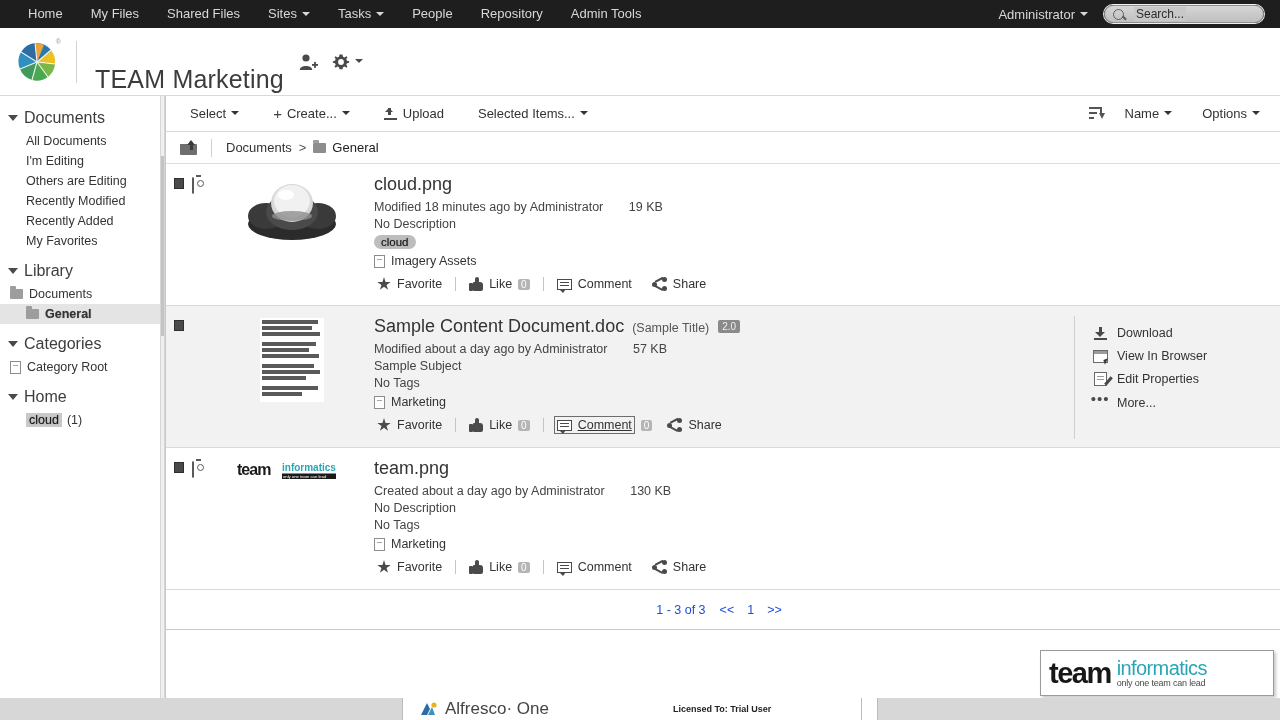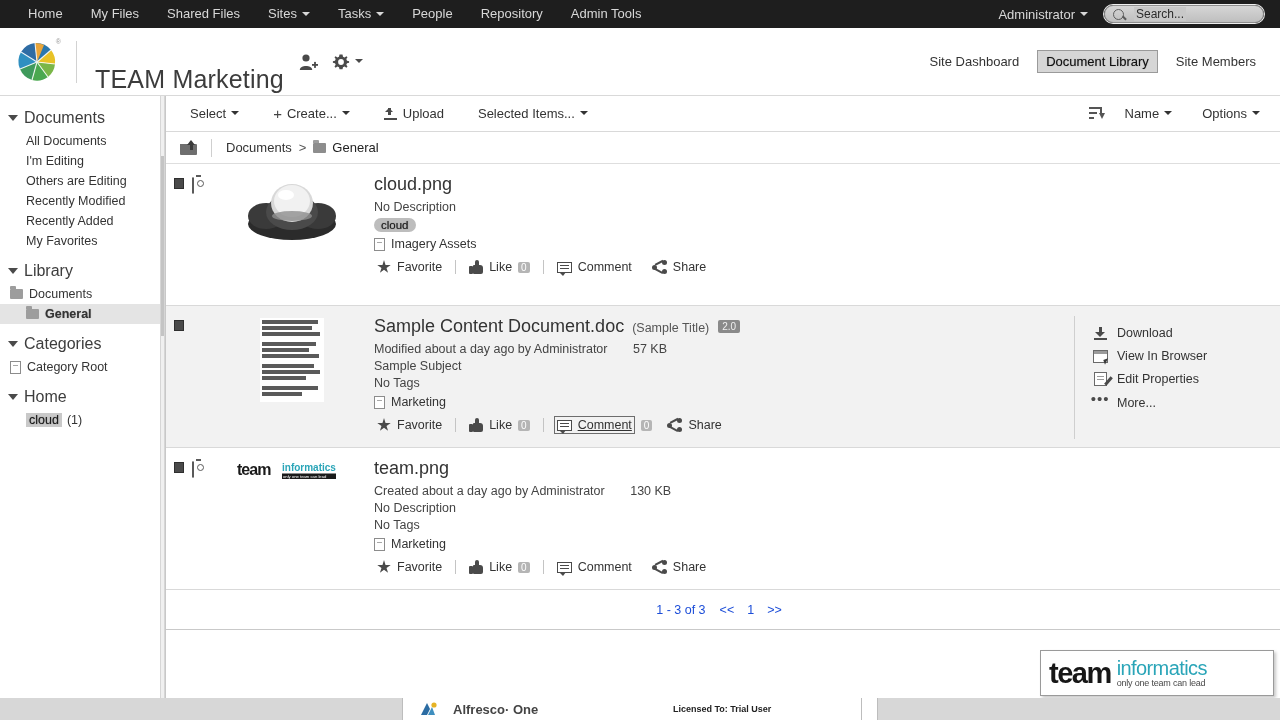--- a/index.html
+++ b/index.html
@@ -433,21 +433,21 @@
     position:absolute; left:0; bottom:0; width:1280px; height:22px;
     background:#d7d7d7;
   }
   #bs-panel {
     position:absolute; left:402px; top:0; width:476px; height:22px;
     background:#fff; border-left:1px solid #bdbdbd; border-right:1px solid #bdbdbd;
     display:flex; align-items:center;
   }
   #bs-logo { display:flex; align-items:center; margin-left:16px; }
   #bs-mark { width:20px;height:16px; position:relative; }
-  #bs-name { font-size:13px; color:#444; margin-left:14px; white-space:nowrap;font-weight:bold; }
+  #bs-name { font-size:17px; color:#444; margin-left:6px; white-space:nowrap; }
   #bs-lic { position:absolute; left:270px; font-size:9px; font-weight:bold; color:#222; white-space:nowrap; }
   #bs-right { position:absolute; right:0; top:0; width:16px;height:22px;background:#fff;border-left:1px solid #bdbdbd; }
 
   #page { position:relative; width:1280px; height:720px; overflow:hidden; }
 </style>
 </head>
 <body>
 
 <div id="page">
 
@@ -508,25 +508,20 @@
         </svg>
       </div>
       <div class="hdr-icon">
         <svg width="18" height="18" viewBox="0 0 18 18" aria-hidden="true">
           <path d="M9,1.6 l1.5,0 0.5,2.1 1.6,0.7 1.8,-1.2 1.1,1.1 -1.2,1.8 0.7,1.6 2.1,0.5 0,1.5 -2.1,0.5 -0.7,1.6 1.2,1.8 -1.1,1.1 -1.8,-1.2 -1.6,0.7 -0.5,2.1 -1.5,0 -1.5,0 -0.5,-2.1 -1.6,-0.7 -1.8,1.2 -1.1,-1.1 1.2,-1.8 -0.7,-1.6 -2.1,-0.5 0,-1.5 2.1,-0.5 0.7,-1.6 -1.2,-1.8 1.1,-1.1 1.8,1.2 1.6,-0.7 0.5,-2.1 z" fill="#4a4a4a"></path>
           <circle cx="9" cy="9" r="2.9" fill="#ffffff"></circle>
         </svg>
         <span class="caret-down" style="color:#4a4a4a;"></span>
       </div>
     </div>
-    <div class="hdr-right">
-      <div class="site-link"><span>Site Dashboard</span></div>
-      <div class="site-link active"><span>Document Library</span></div>
-      <div class="site-link"><span>Site Members</span></div>
-    </div>
   </div>
 
   <div id="body-split">
 
     <div id="sidebar">
 
       <div class="side-group">
         <div class="side-head">
           <span class="tri"></span>
           <span>Documents</span>
@@ -659,20 +654,24 @@
                 <ellipse cx="50" cy="27" rx="21" ry="19" fill="#d8d8d8"></ellipse>
                 <ellipse cx="50" cy="25" rx="18" ry="16" fill="#f1f1f1"></ellipse>
                 <ellipse cx="44" cy="19" rx="8" ry="5" fill="#ffffff"></ellipse>
                 <ellipse cx="50" cy="40" rx="20" ry="5" fill="#8f8f8f" opacity=".8"></ellipse>
               </svg>
             </div>
           </div>
           <div class="col-info">
             <div class="doc-title">
               <span class="name">cloud.png</span>
+            </div>
+            <div class="meta-line">
+              <span>Modified 18 minutes ago by Administrator</span>
+              <span class="size">19 KB</span>
             </div>
             <div class="desc-line">No Description</div>
             <div class="tags-line">
               <span class="tag-pill">cloud</span>
             </div>
             <div class="cat-line">
               <span class="doc-ic"></span>
               <span>Imagery Assets</span>
             </div>
             <div class="social-line">

